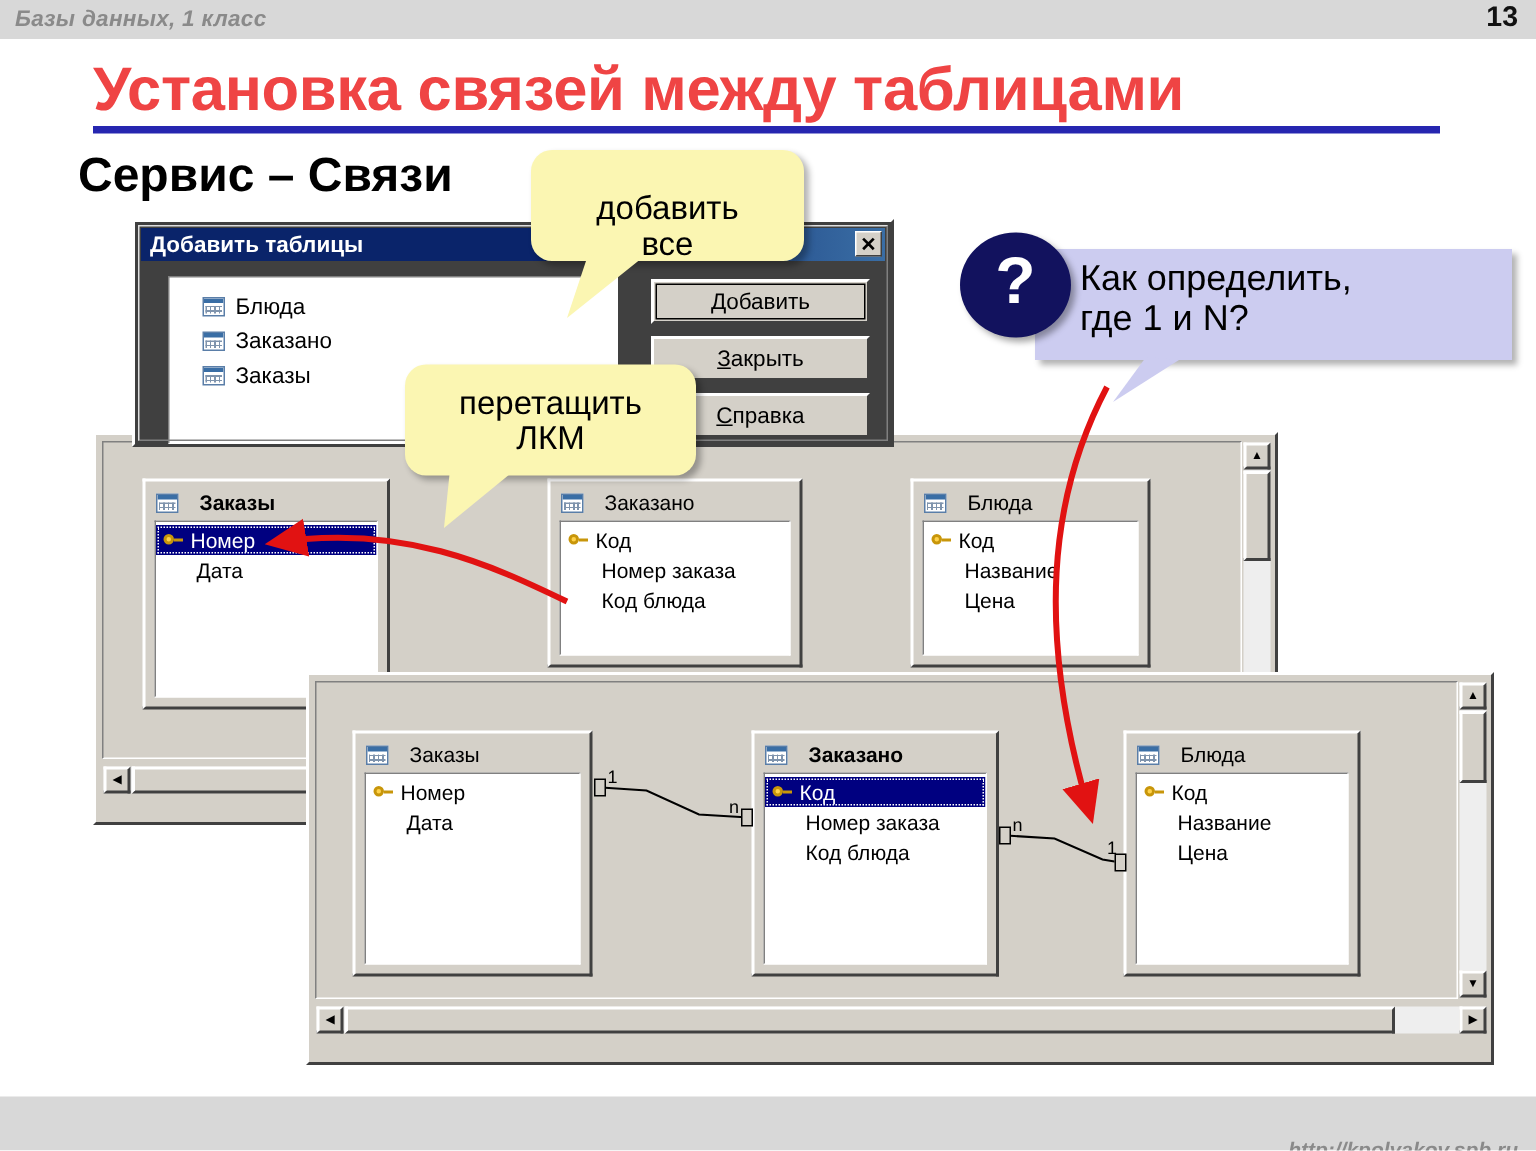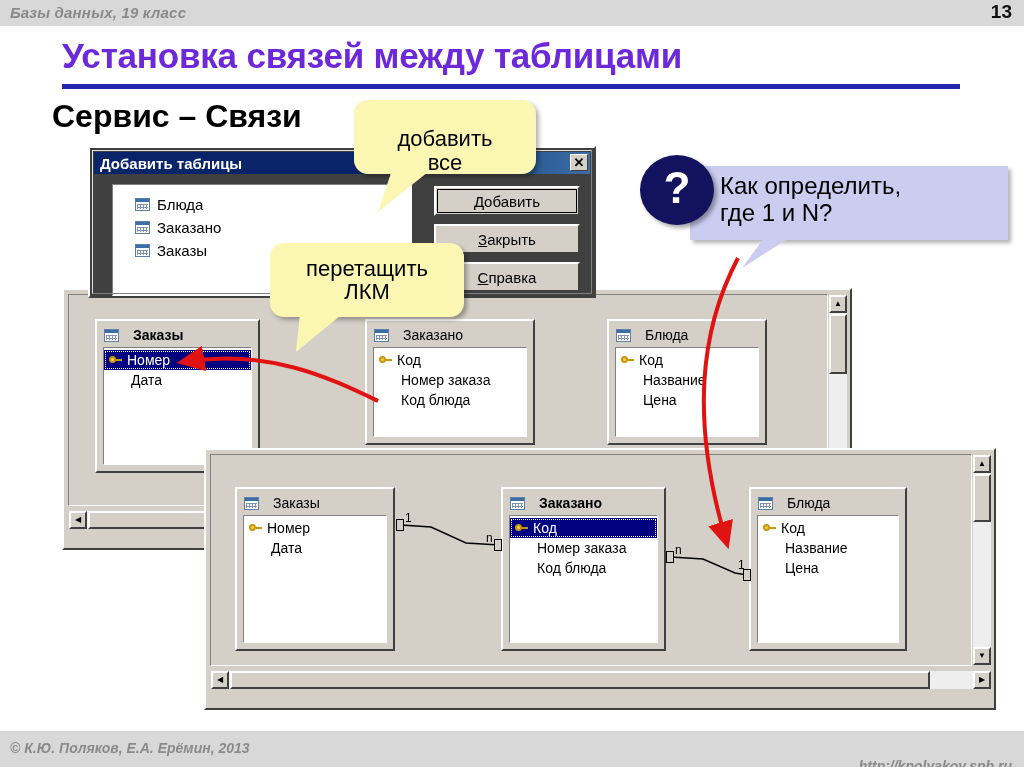--- a/index.html
+++ b/index.html
@@ -22,21 +22,21 @@
     letter-spacing:.2px;
   }
   .banner-page{
     position:absolute;right:12px;top:1px;
     font-weight:bold;font-size:19px;color:#111;
   }
 
   
   .slide-title{
     position:absolute;left:62px;top:36px;
-    font-size:35px;font-weight:bold;color:#6d28d9;
+    font-size:41px;font-weight:bold;color:#ef4444;
     white-space:nowrap;letter-spacing:-.2px;
   }
   .title-rule{
     position:absolute;left:62px;top:84px;width:898px;height:5px;
     background:#2626b0;
   }
   .subtitle{
     position:absolute;left:52px;top:98px;
     font-size:32px;font-weight:bold;color:#000;white-space:nowrap;
   }
@@ -222,21 +222,21 @@
   #overlay{position:absolute;left:0;top:0;width:1024px;height:767px;pointer-events:none;z-index:45;}
   .rel-label{position:absolute;font-size:12px;color:#000;z-index:12;}
   .rel-endpoint{
     position:absolute;border:1px solid #000;background:#d4d0c8;box-sizing:border-box;z-index:12;
   }
 </style>
 </head>
 <body>
 
 <div class="banner">
-  <div class="banner-title">Базы данных, 19 класс</div>
+  <div class="banner-title">Базы данных, 1 класс</div>
 </div>
 <div class="banner-page">13</div>
 
 <div class="slide-title">Установка связей между таблицами</div>
 <div class="title-rule"></div>
 <div class="subtitle">Сервис – Связи</div>
 
 <div class="rel-win" id="rel-win-mid">
   <div class="rel-canvas">
 
@@ -456,15 +456,14 @@
   <path d="M392,170 L378,212 L428,172 Z" fill="#fbf6b2"></path>
   <path d="M300,313 L296,352 L340,316 Z" fill="#fbf6b2"></path>
   <path d="M764,238 L742,268 L786,240 Z" fill="#ccccf0"></path>
 
   <path d="M378,401 C330,378 268,348 182,362" fill="none" stroke="#e11212" stroke-width="4" marker-end="url(#redhead)"></path>
 
   <path d="M738,258 C700,330 690,420 727,544" fill="none" stroke="#e11212" stroke-width="4" marker-end="url(#redhead)"></path>
 </svg>
 
 <div class="footer">
-  <div class="footer-left">© К.Ю. Поляков, Е.А. Ерёмин, 2013</div>
   <div class="footer-right">http://kpolyakov.spb.ru</div>
 </div>
 
 </body></html>

